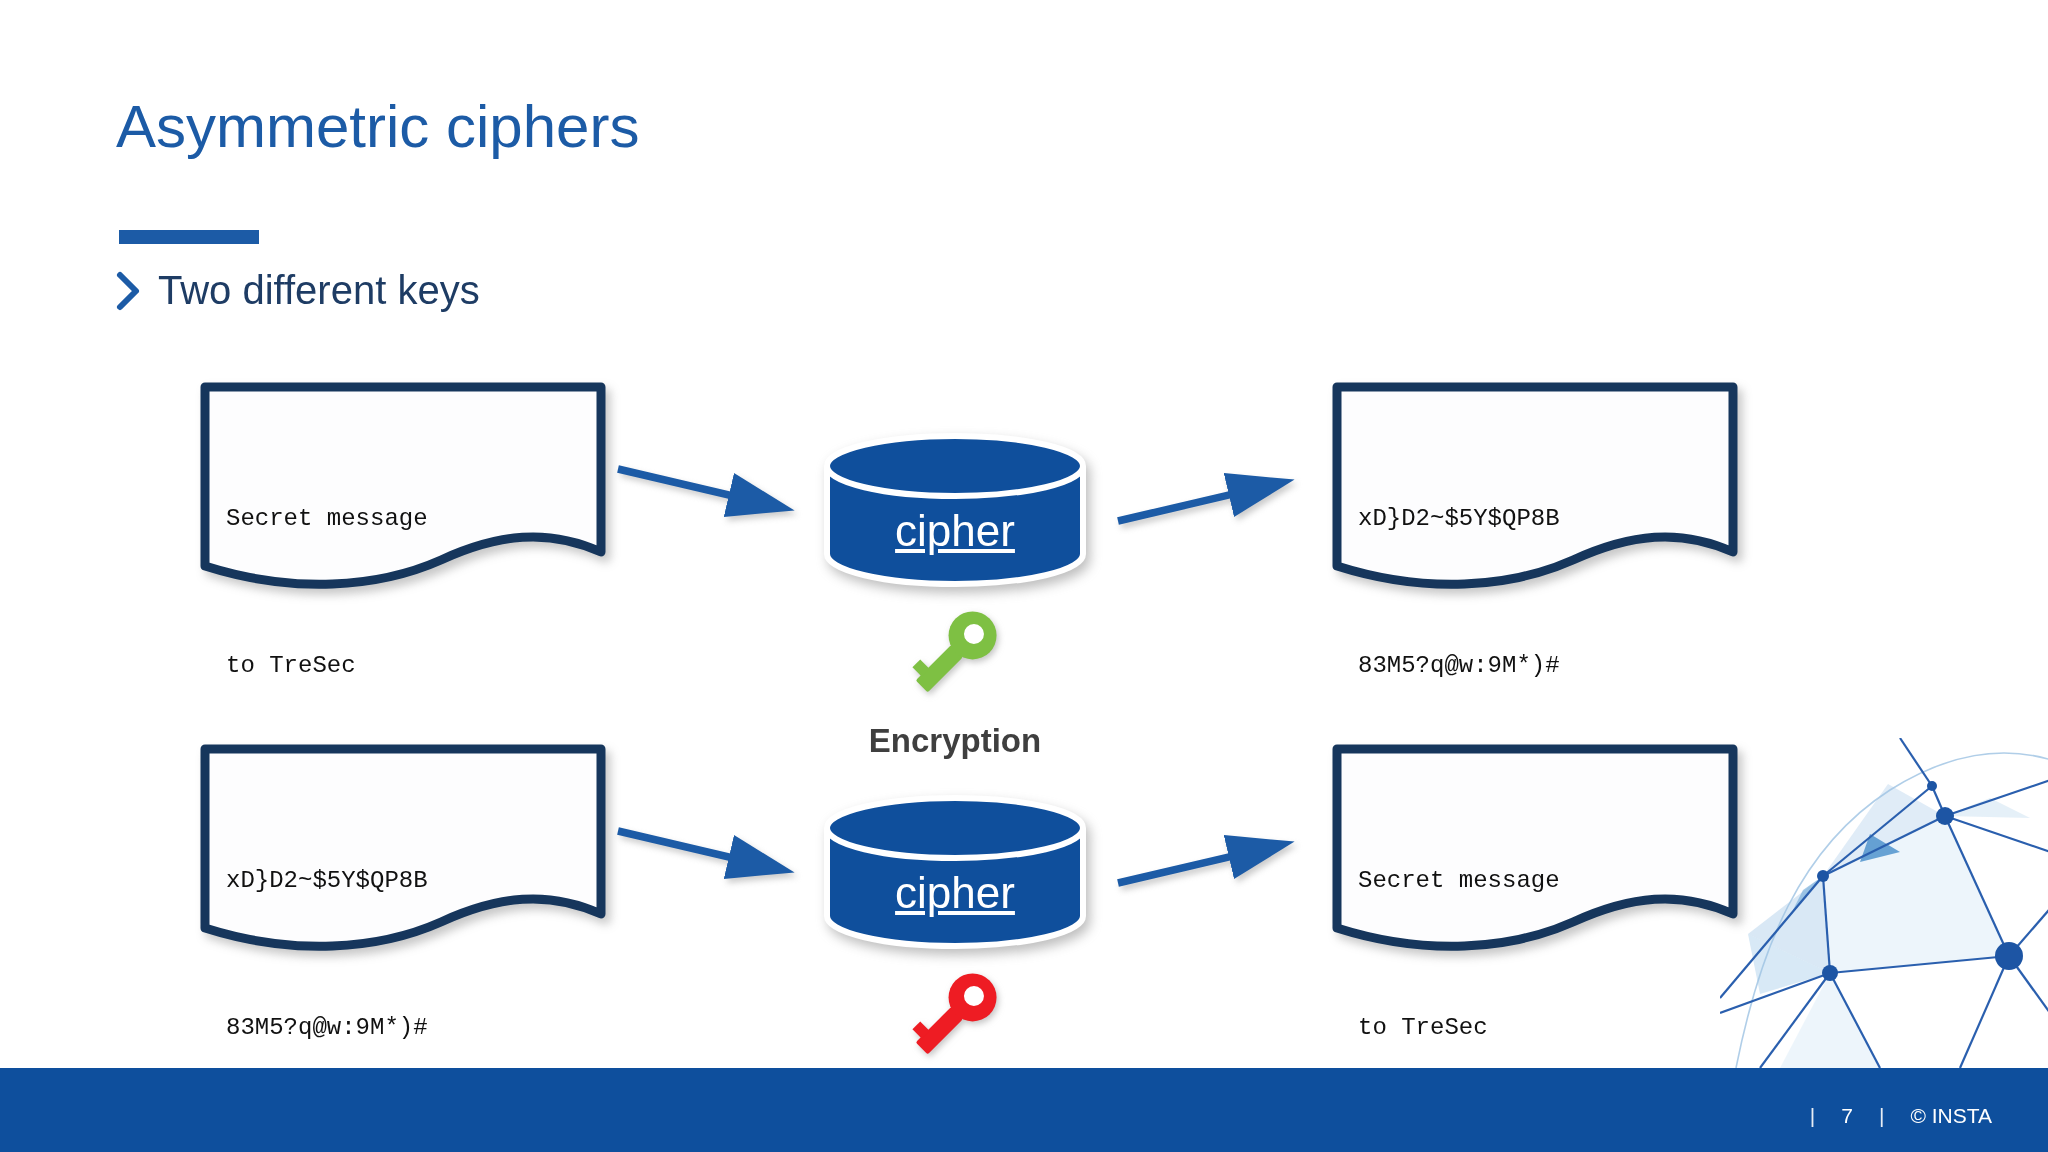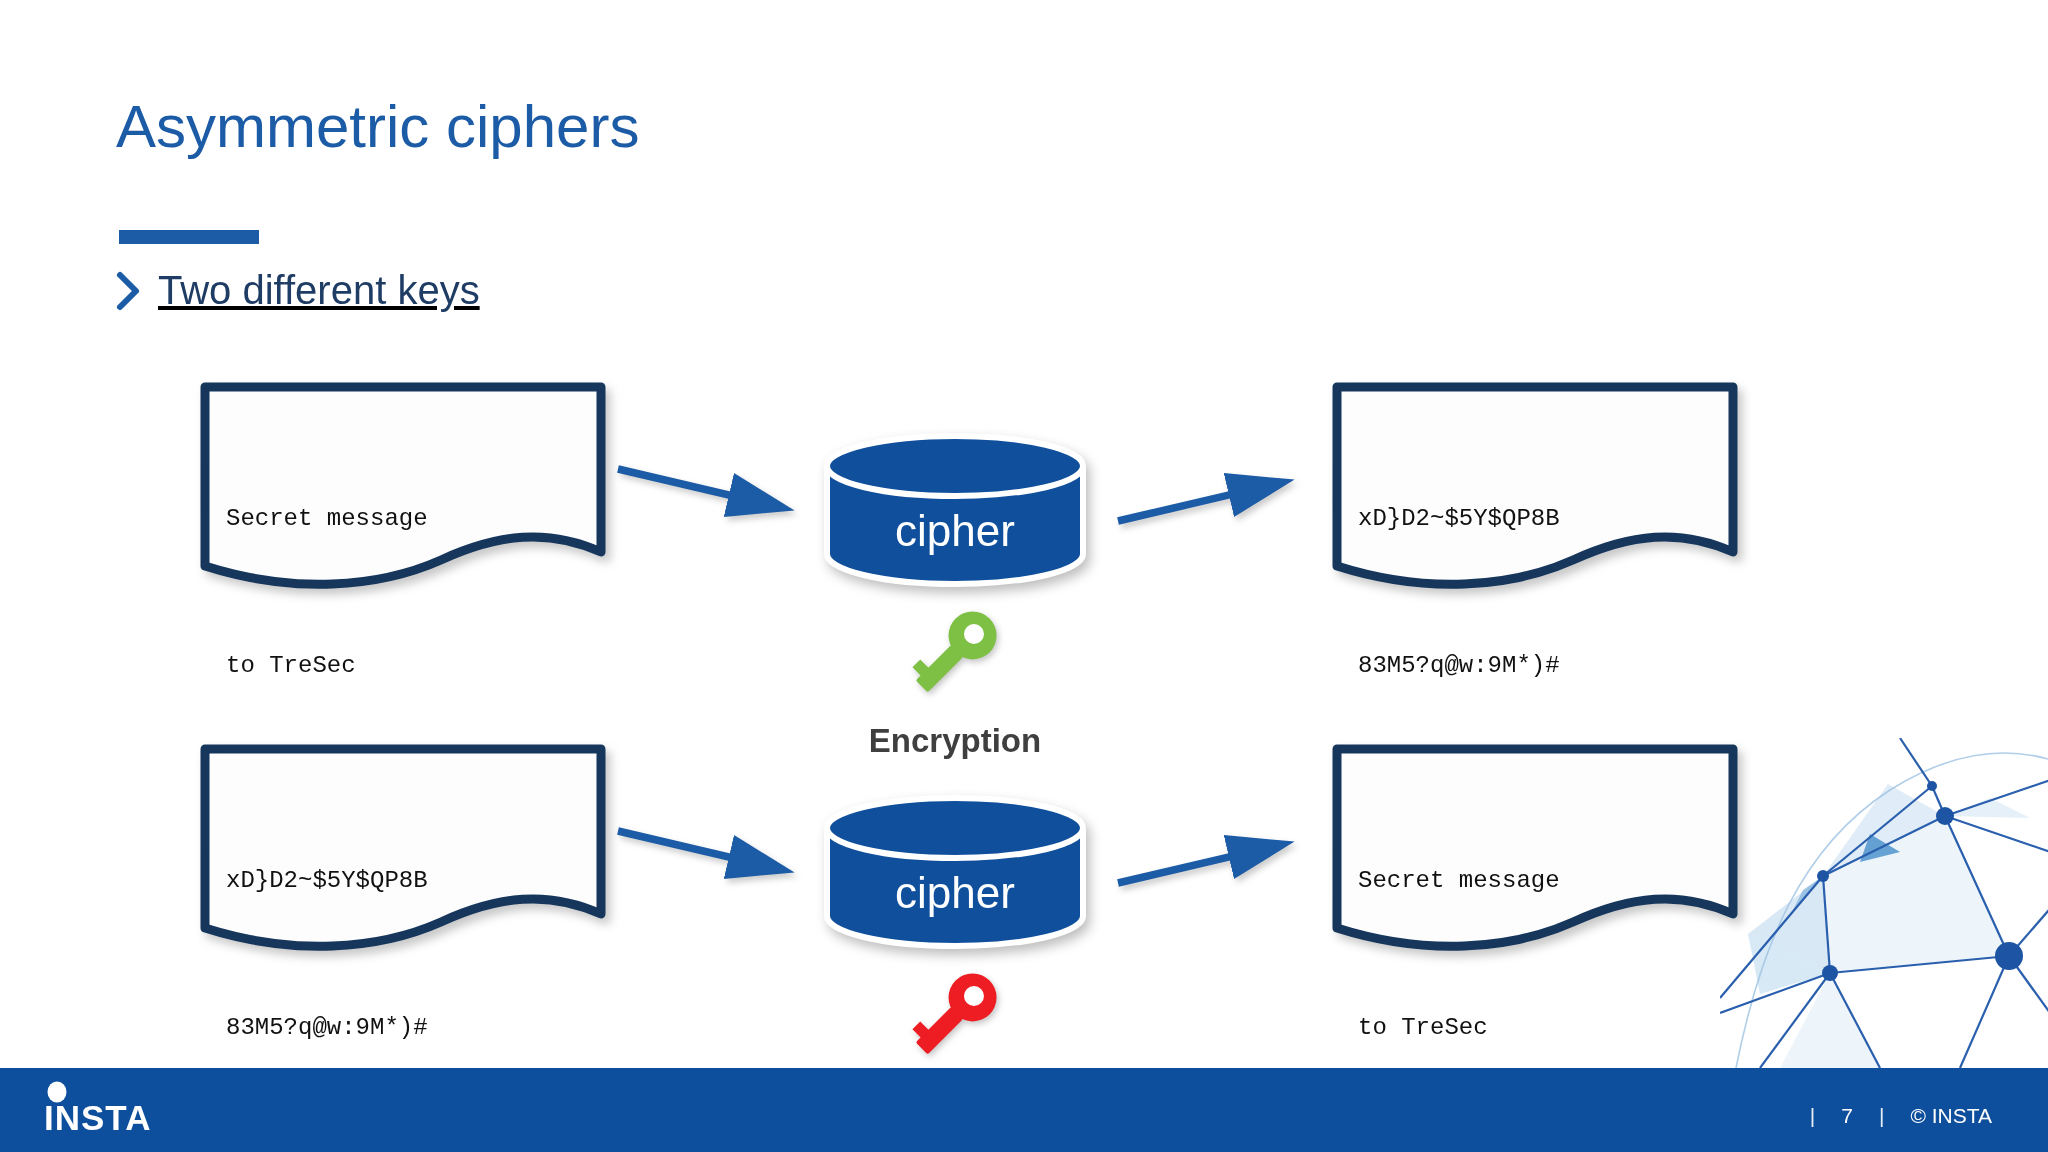--- a/index.html
+++ b/index.html
@@ -8,36 +8,36 @@
     overflow:hidden; font-family:"Liberation Sans", sans-serif;padding-left:20px;
   }
   
   .title {
     position:absolute; left:116px; top:92px;
     font-size:60px; font-weight:400; color:#1c5ba6; white-space:nowrap;
   }
   .title-underline {
     position:absolute; left:119px; top:230px; width:140px; height:14px; background:#1c5ba6;
   }
-  .bullet-row { position:absolute; left:114px; top:268px; display:flex; align-items:center; gap:16px;text-decoration:underline; }
+  .bullet-row { position:absolute; left:114px; top:268px; display:flex; align-items:center; gap:16px; }
   .bullet-text { font-size:40px; color:#1e3c64; }
   
   .doc-box { position:absolute; width:410px; height:235px; }
   .doc-box svg { position:absolute; inset:0; filter:drop-shadow(5px 6px 5px rgba(110,110,110,.38)); }
   .doc-text {
     position:absolute; left:28px; top:16px;
     font-family:"Liberation Mono", monospace; font-size:24px; line-height:49px;
     color:#111111; white-space:pre;
   }
   
   .cyl { position:absolute; width:280px; height:170px; }
   .cyl svg { position:absolute; inset:0; filter:drop-shadow(4px 6px 6px rgba(110,110,110,.45)); }
   .cyl-label {
     position:absolute; left:0; width:100%; top:78px; text-align:center;
-    color:#ffffff; font-size:44px;
+    color:#ffffff; font-size:44px;text-decoration:underline;
   }
   .row-label {
     position:absolute; width:300px; text-align:center;
     font-size:33px; font-weight:bold; color:#3f3f3f;
   }
   
   .key { position:absolute; width:110px; height:110px; }
   .key svg { filter:drop-shadow(2px 3px 3px rgba(140,140,140,.5)); }
   .arrow { position:absolute; }
   .arrow svg { filter:drop-shadow(3px 4px 3px rgba(140,140,140,.45)); }
@@ -229,26 +229,20 @@
       <path d="M7 7 H403 V172 C350 148 300 154 243 180 C180 208 95 214 7 186 Z" fill="#fdfdfe" stroke="#16365c" stroke-width="9" stroke-linejoin="round"></path>
     </svg>
     <div class="doc-text">
       <div>Secret message</div>
       <div>to TreSec</div>
       <div>participants</div>
     </div>
   </div>
 
   <div class="footer">
-    <div class="logo">
-      <svg width="160" height="60" viewBox="0 0 160 60">
-        <ellipse cx="15" cy="12" rx="9.5" ry="10.5" fill="#ffffff"></ellipse>
-        <text x="2" y="50" font-family="Liberation Sans, sans-serif" font-size="35" font-weight="bold" letter-spacing="1" fill="#ffffff">INSTA</text>
-      </svg>
-    </div>
     <div class="footer-right">
       <span class="sep">|</span>
       <span>7</span>
       <span class="sep">|</span>
       <span>© INSTA</span>
     </div>
   </div>
 
 </div>
 

